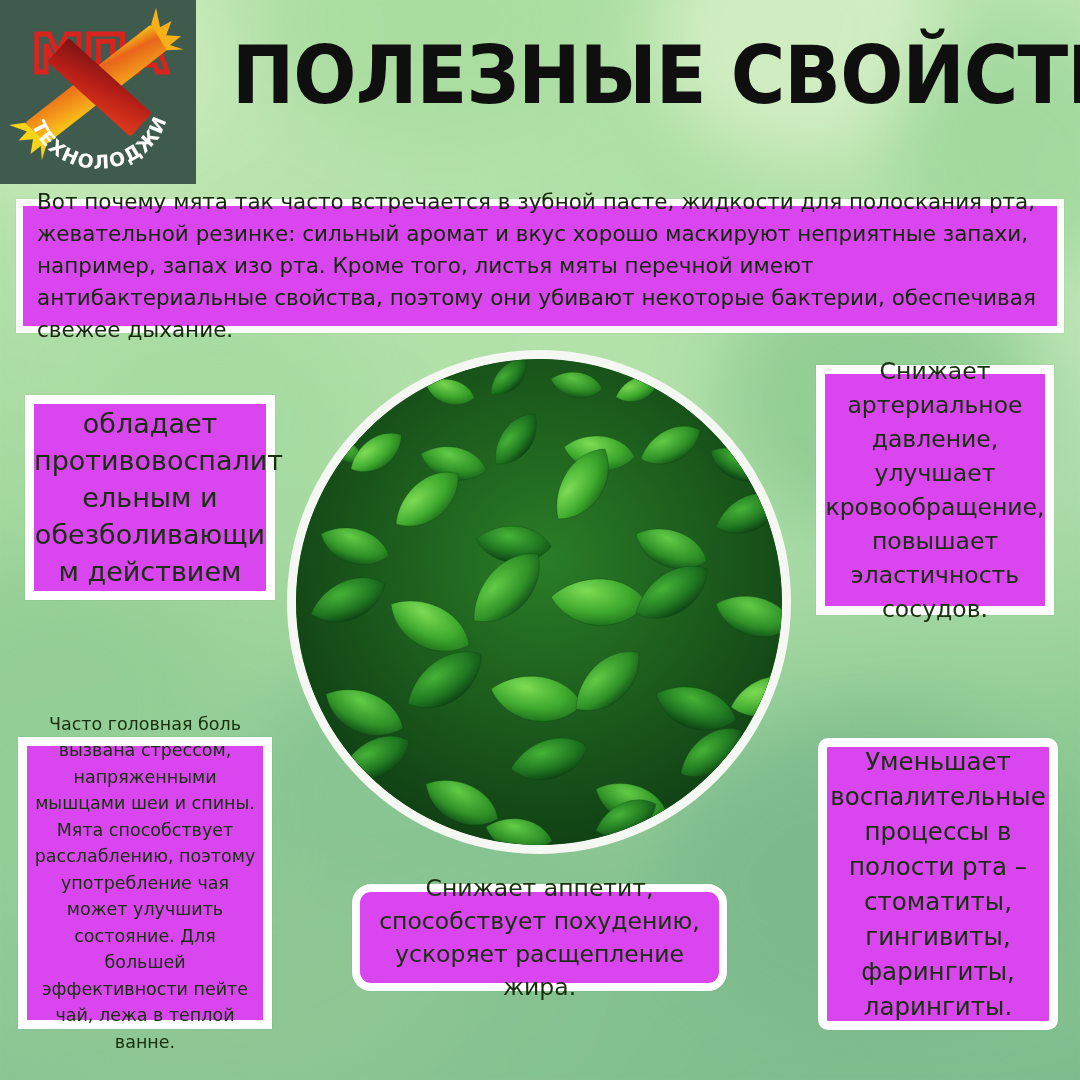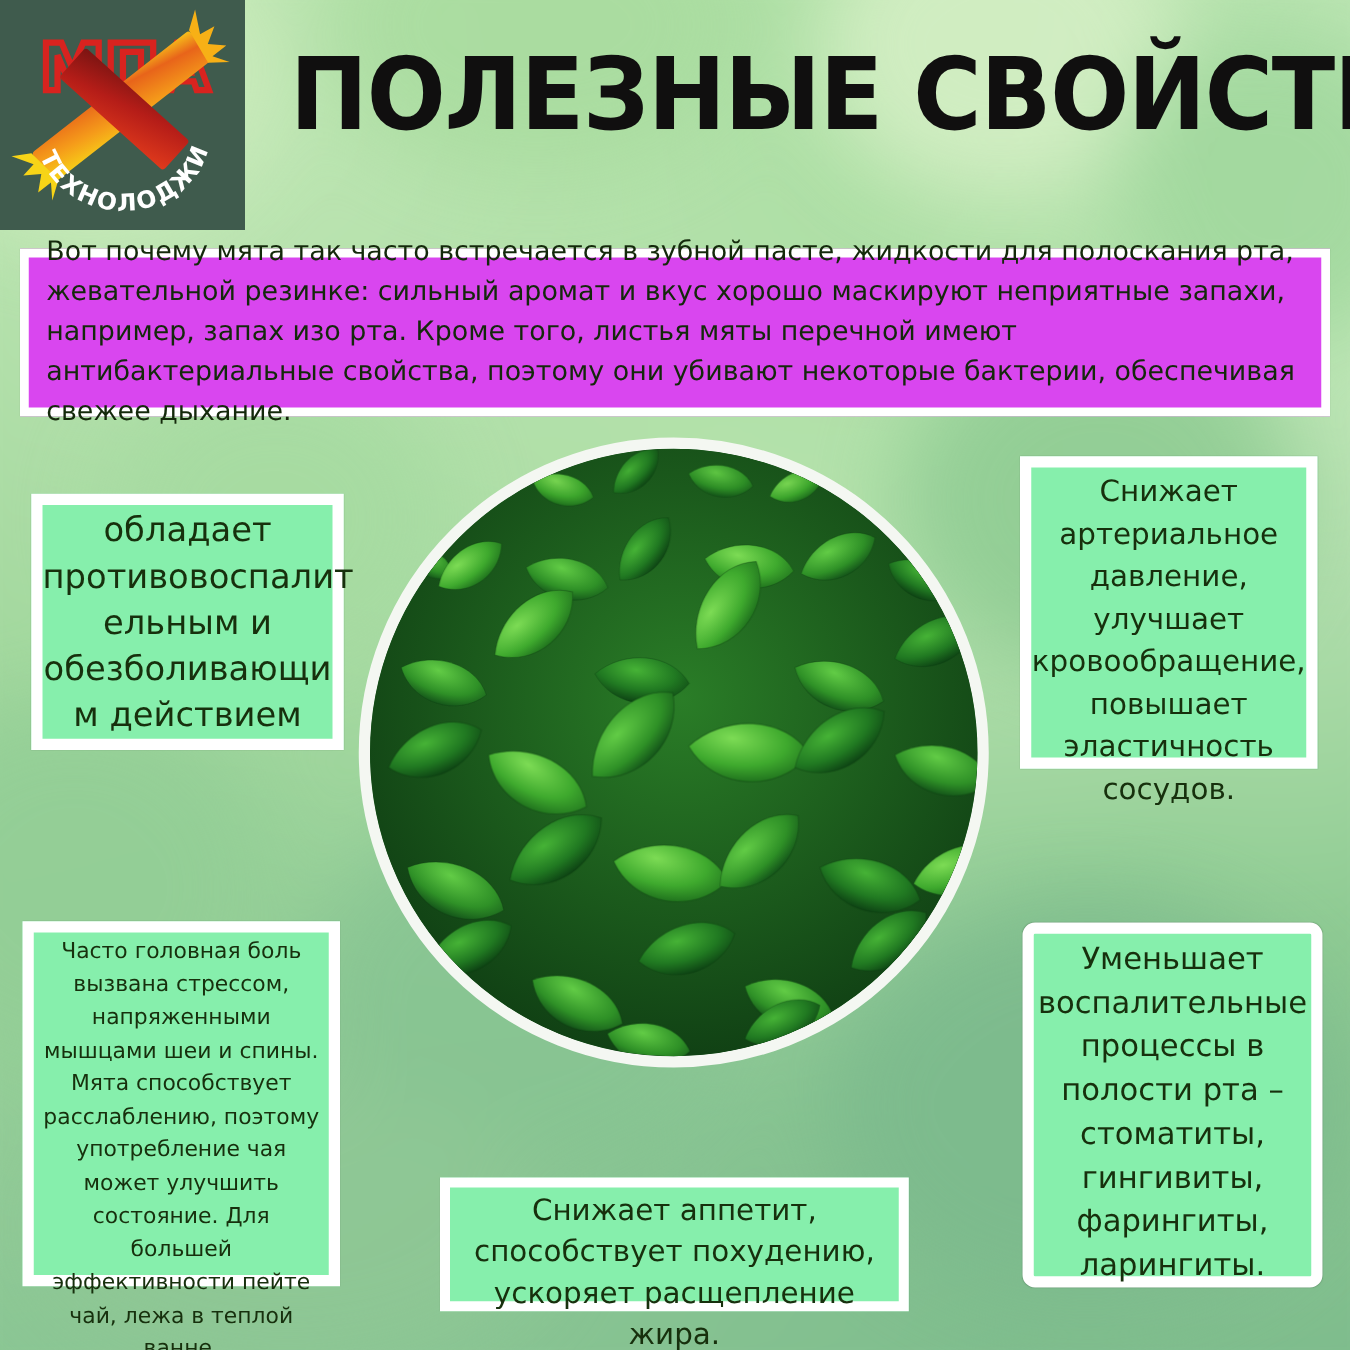--- a/index.html
+++ b/index.html
@@ -64,26 +64,26 @@
     letter-spacing: -1px;
     color: #100f0f;
     white-space: nowrap;
     transform: scaleX(0.93);
     transform-origin: left center;
   }
 
   
   .info-box {
     position: absolute;
-    background: #86efac;
+    background: #d946ef;
     border: 9px solid #ffffff;
     box-sizing: border-box;
     color: #17300d;
     display: flex;
-    align-items: flex-start;
+    align-items: center;
     justify-content: center;
     text-align: center;
     z-index: 7;
     box-shadow: 0 0 1px rgba(0,0,0,.18);
   }
   .info-box > .txt { display:block; width:100%; padding: 2px 6px; }
 
   #intro-box {
     left: 16px; top: 199px;
     width: 1048px; height: 134px;
@@ -117,23 +117,24 @@
   }
   #box-headache .txt { font-size: 17.5px; line-height: 26.5px; }
 
   #box-oral-inflammation {
     left: 818px; top: 738px;
     width: 240px; height: 292px; border-radius: 10px;
   }
   #box-oral-inflammation .txt { font-size: 24.5px; line-height: 35px; }
 
   #box-appetite {
-    left: 352px; top: 942px;
+    left: 352px; top: 884px;
     width: 375px; height: 107px;
     border-width: 8px;
+    border-radius: 19px;
   }
   #box-appetite .txt { font-size: 23.5px; line-height: 33px; }
 
   
   #mint-photo {
     position: absolute;
     left: 287px; top: 350px;
     width: 504px; height: 504px;
     border-radius: 50%;
     border: 9px solid #f4f7f2;

